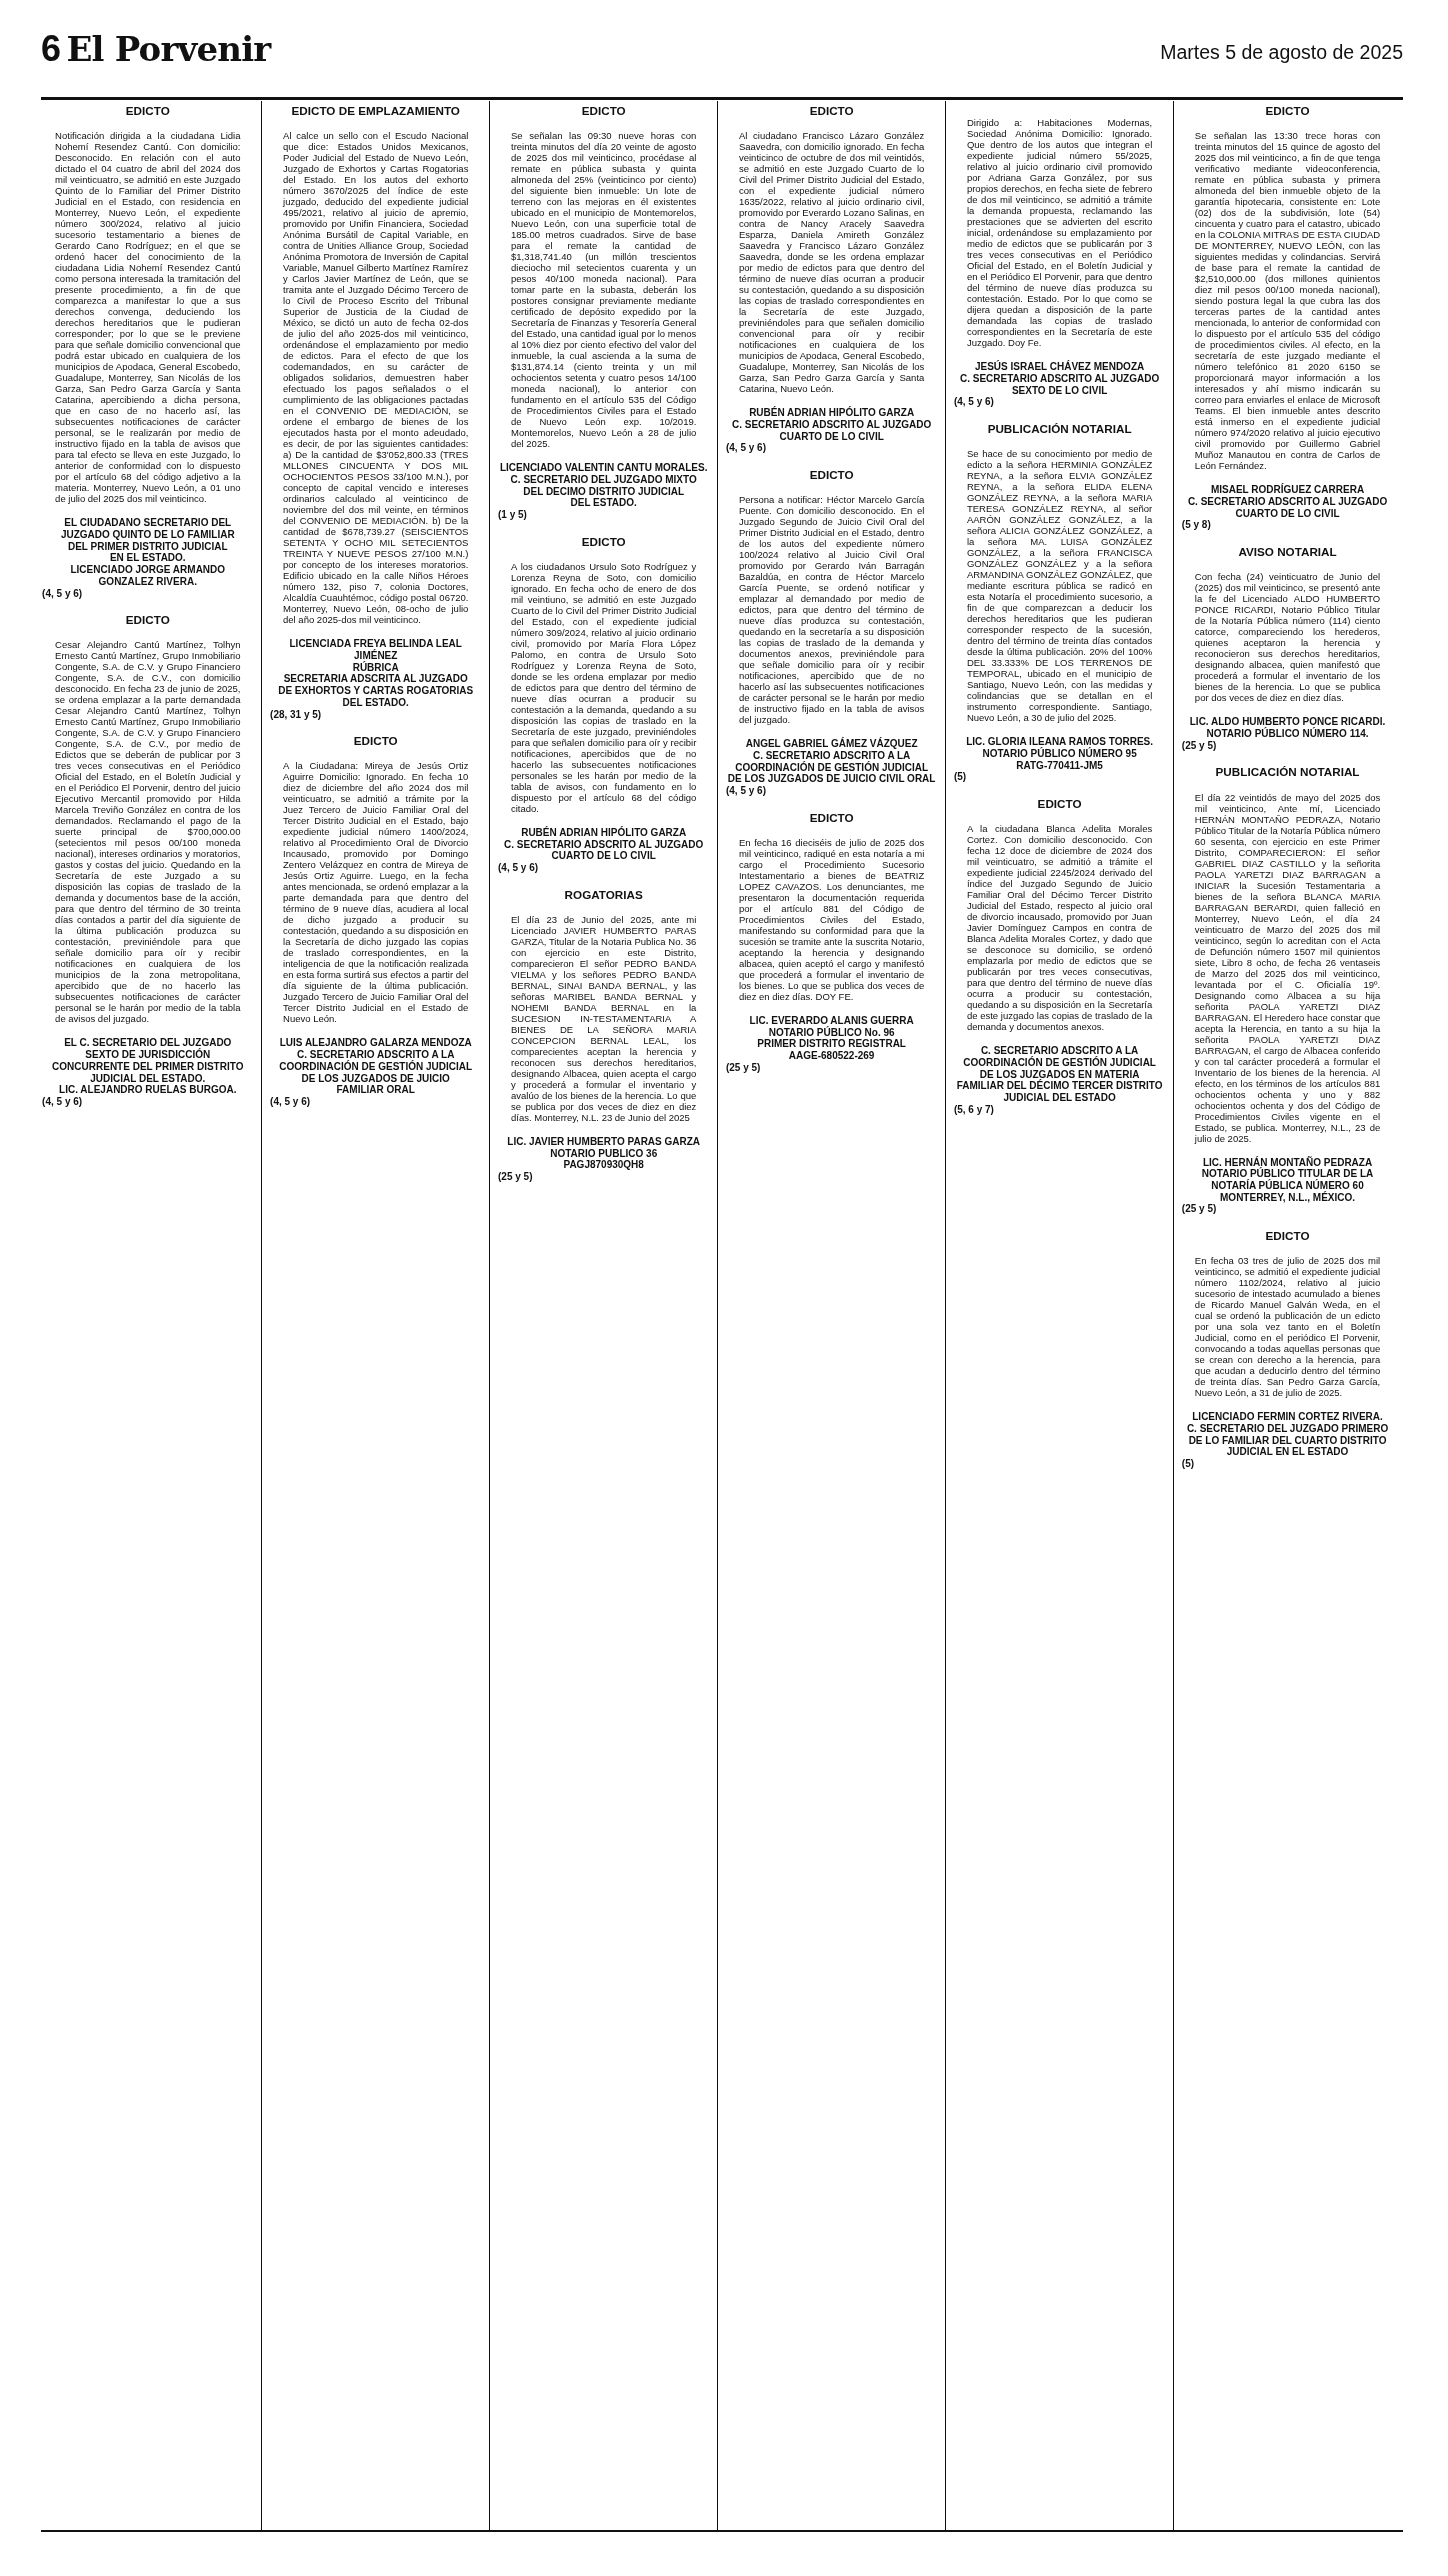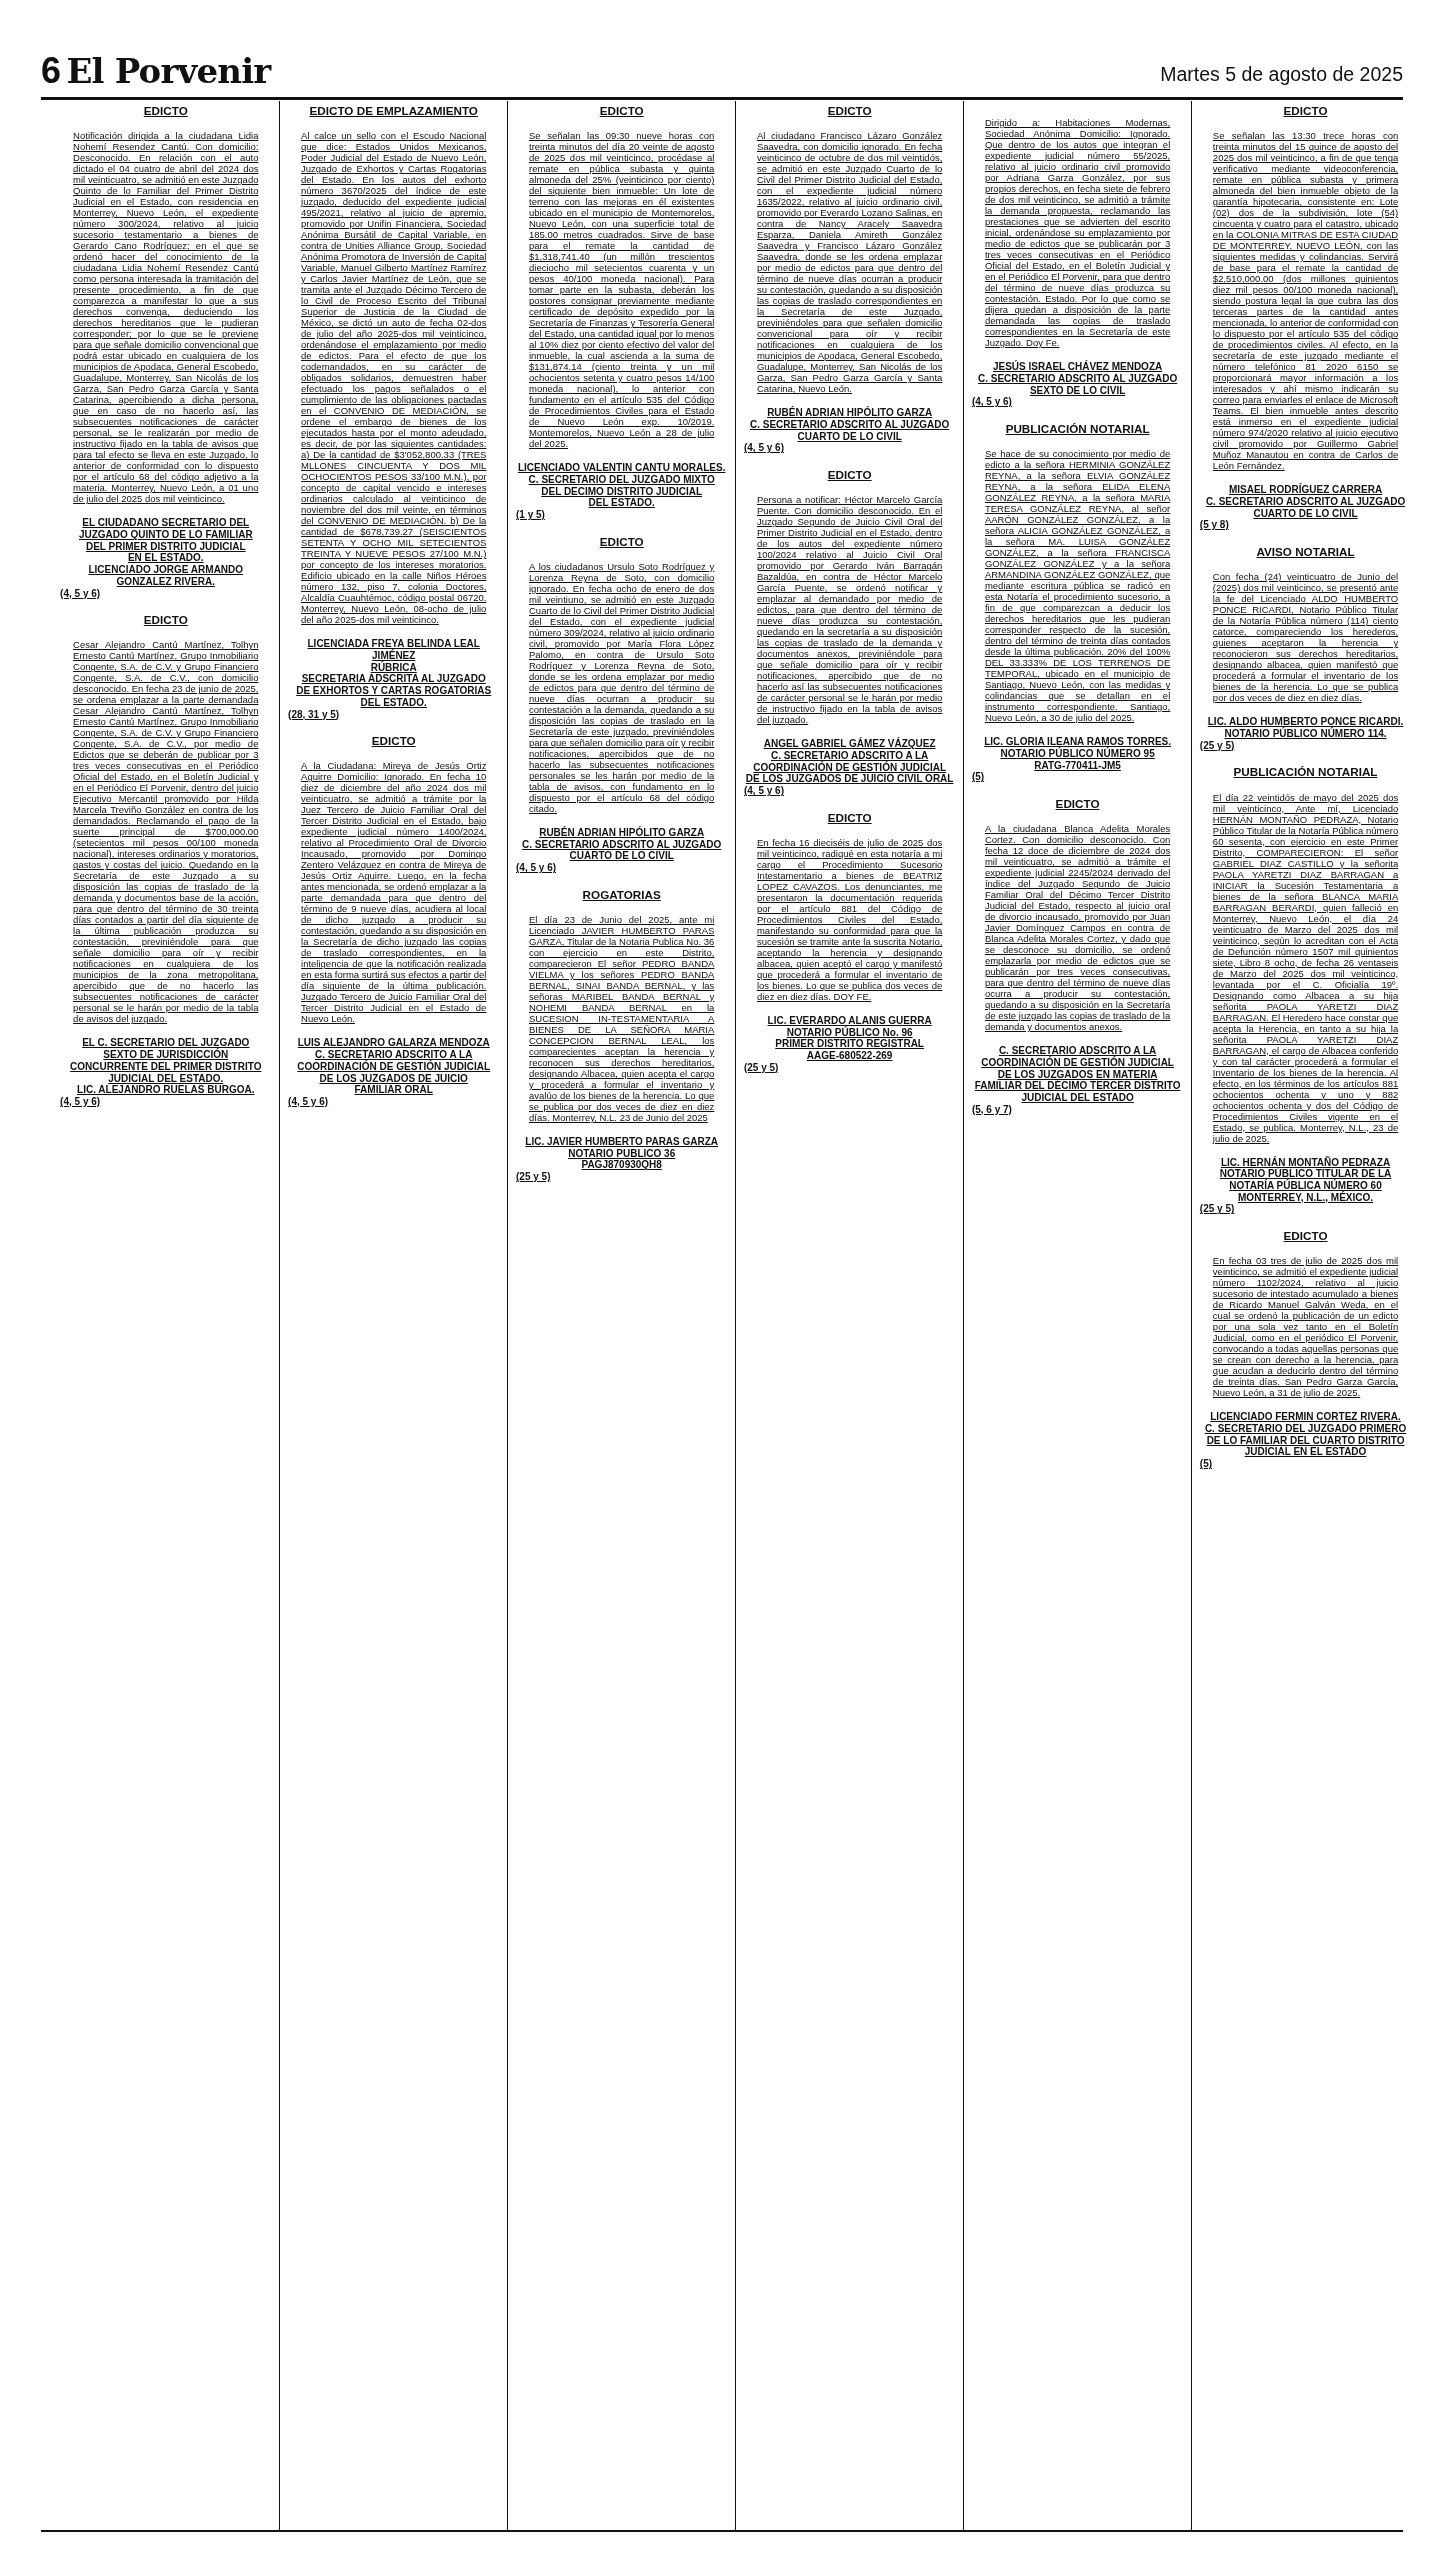--- a/index.html
+++ b/index.html
@@ -1,23 +1,23 @@
 <!DOCTYPE html>
 <html style="font-size:12.5px"><head>
 <meta charset="utf-8">
 <style>
   html,body{margin:0;padding:0;background:#fff;}
   body{width:1449px;height:2576px;position:relative;overflow:hidden;font-family:"Liberation Sans",sans-serif;color:#111;}
-  .masthead{position:absolute;left:41px;top:52px;width:1362px;height:39px;}
+  .masthead{position:absolute;left:41px;top:30px;width:1362px;height:39px;}
   .logo{position:absolute;left:0;top:0;font-family:"DejaVu Serif","Liberation Serif",serif;font-weight:900;font-size:34px;letter-spacing:-0.8px;line-height:37px;}
   .logo .num{font-family:"Liberation Sans",sans-serif;font-weight:700;font-size:36px;margin-right:6.2px;}
   .dateline{position:absolute;right:0;top:11px;font-weight:400;font-size:19.5px;}
   .rule-top{position:absolute;left:41px;top:97px;width:1362px;height:3.1px;background:#111;}
   .rule-bottom{position:absolute;left:41px;top:2530px;width:1362px;height:2.3px;background:#111;}
-  .columns{position:absolute;left:57px;top:101px;width:1362px;height:2429px;display:flex;text-decoration:underline;}
+  .columns{position:absolute;left:39px;top:101px;width:1362px;height:2429px;display:flex;}
   .col{flex:1;padding:3.1px 7.8px 0 7.8px;box-sizing:border-box;border-left:1.6px solid #111;overflow:hidden;font-size:9.5px;line-height:11px;text-align:justify;}
   .col:first-child{border-left:none;padding-left:3.1px;}
   .notice{margin-bottom:14px;}
   .notice h2{margin:0 0 0.8px 0;font-size:11.7px;font-weight:700;text-align:center;line-height:13.2px;}
   .notice p{margin:13px;}
   .sig{font-weight:700;text-align:center;font-size:10px;line-height:11.7px;margin-top:0;}
   .sig div{margin:0;}
   .dates{font-weight:700;text-align:left;font-size:10px;line-height:11.7px;}
 </style>
 </head>

